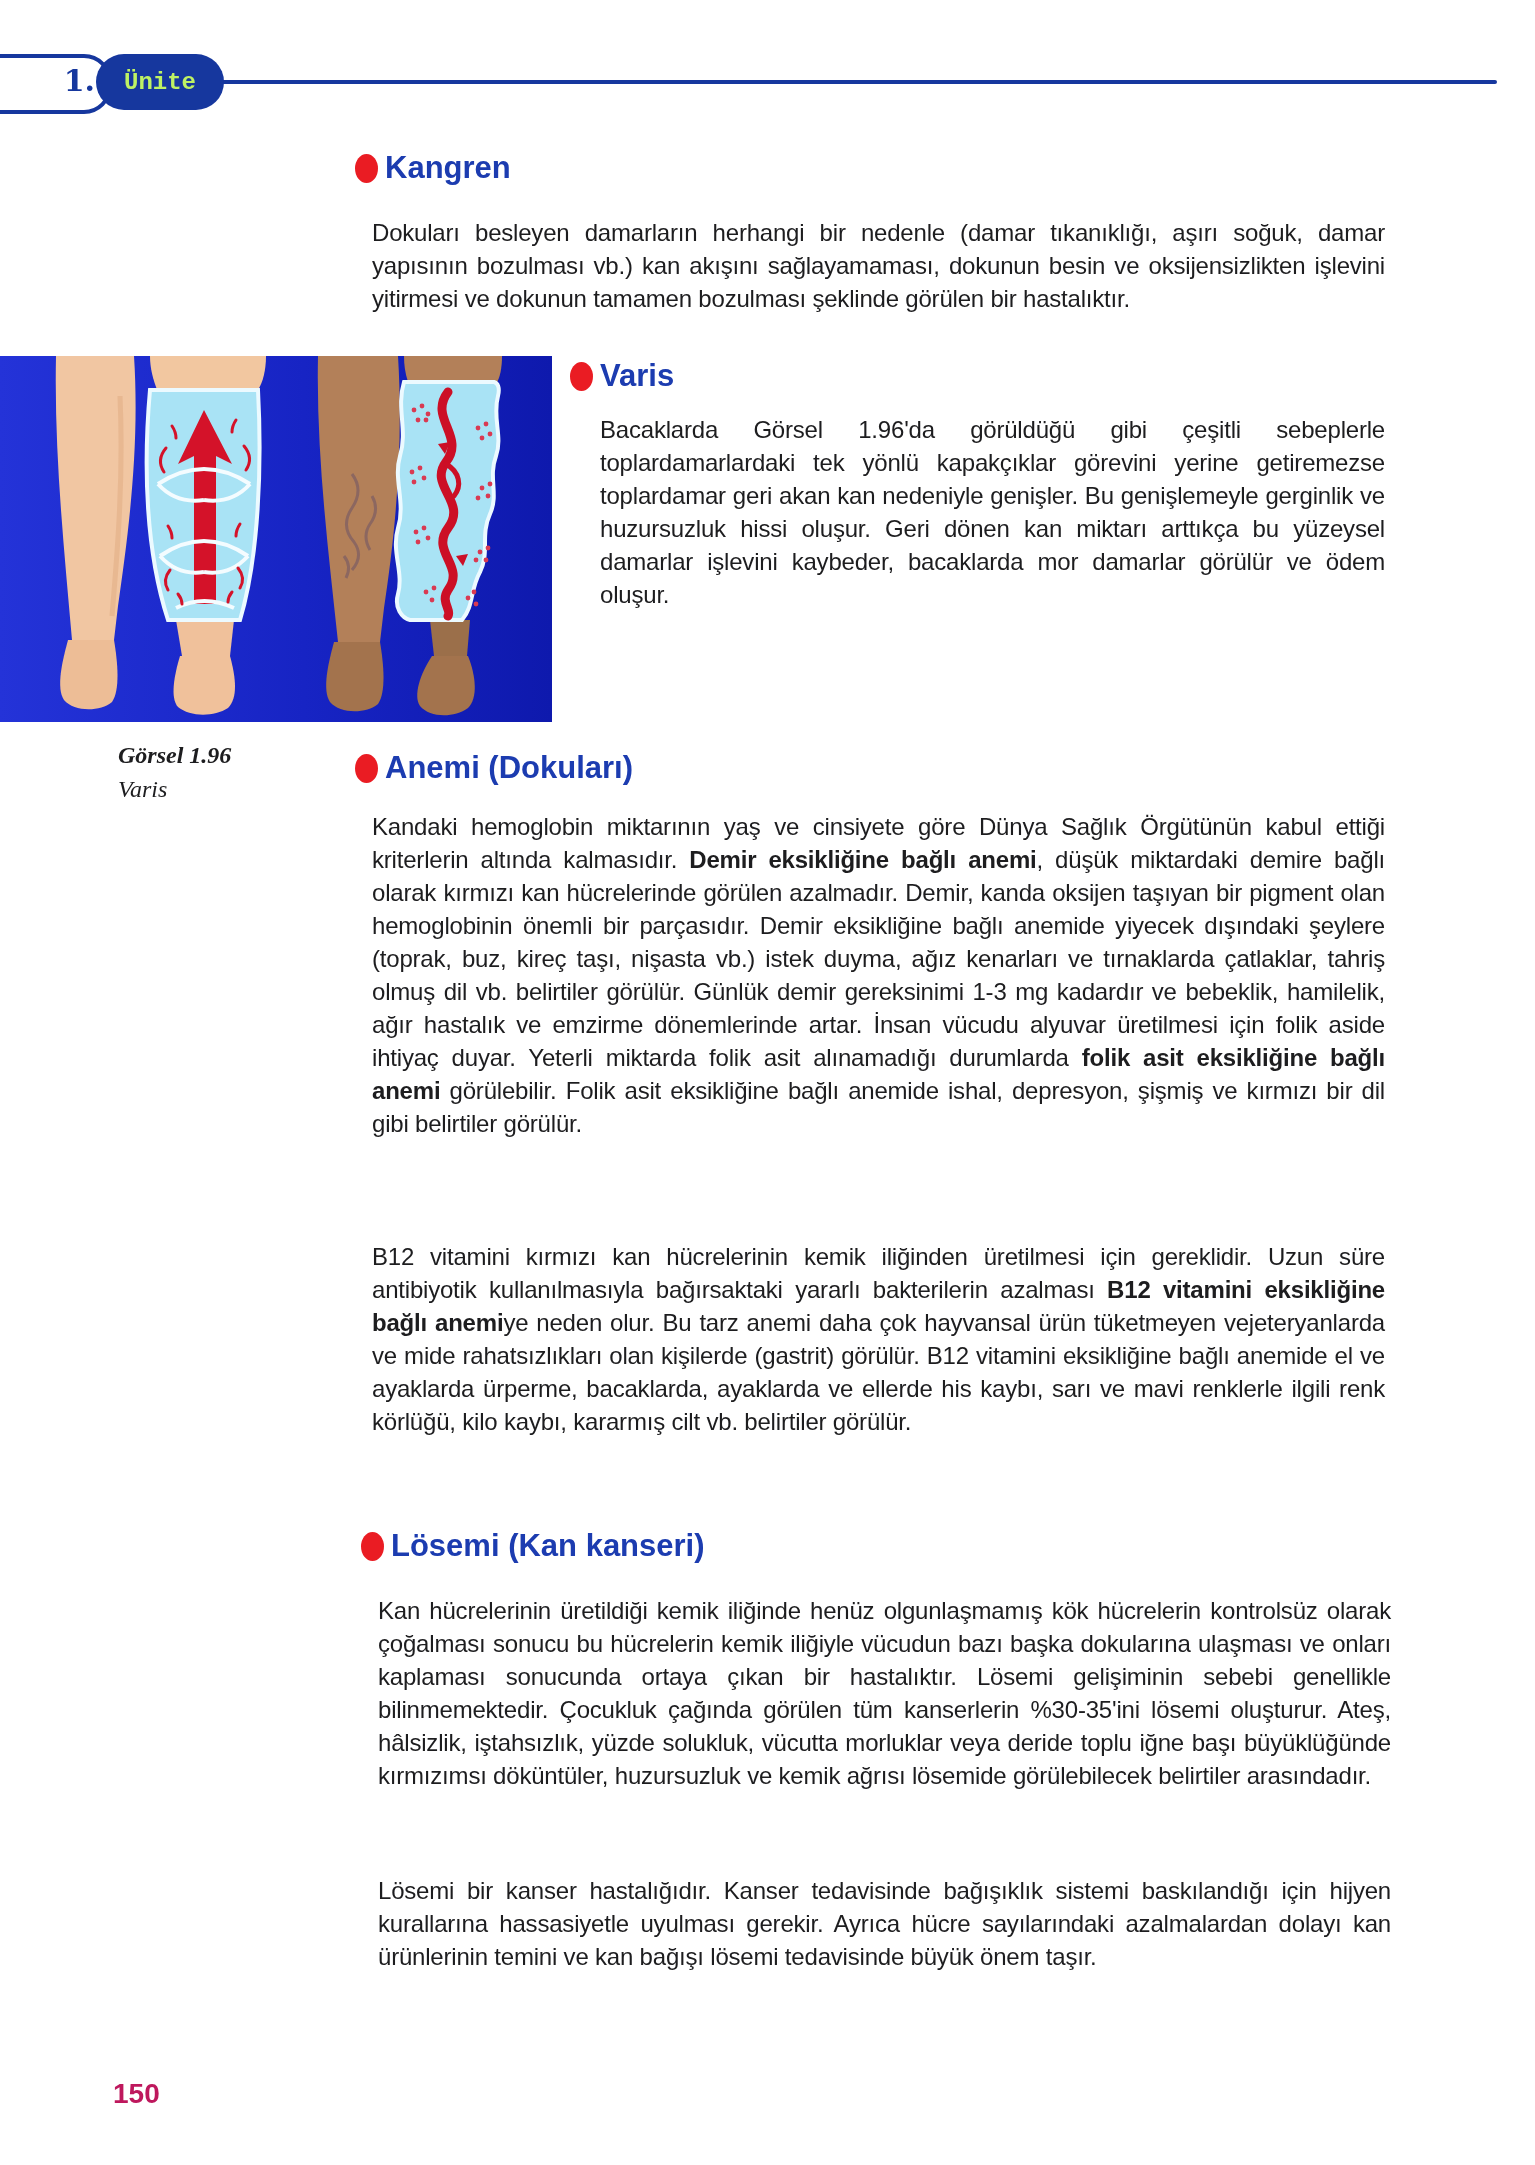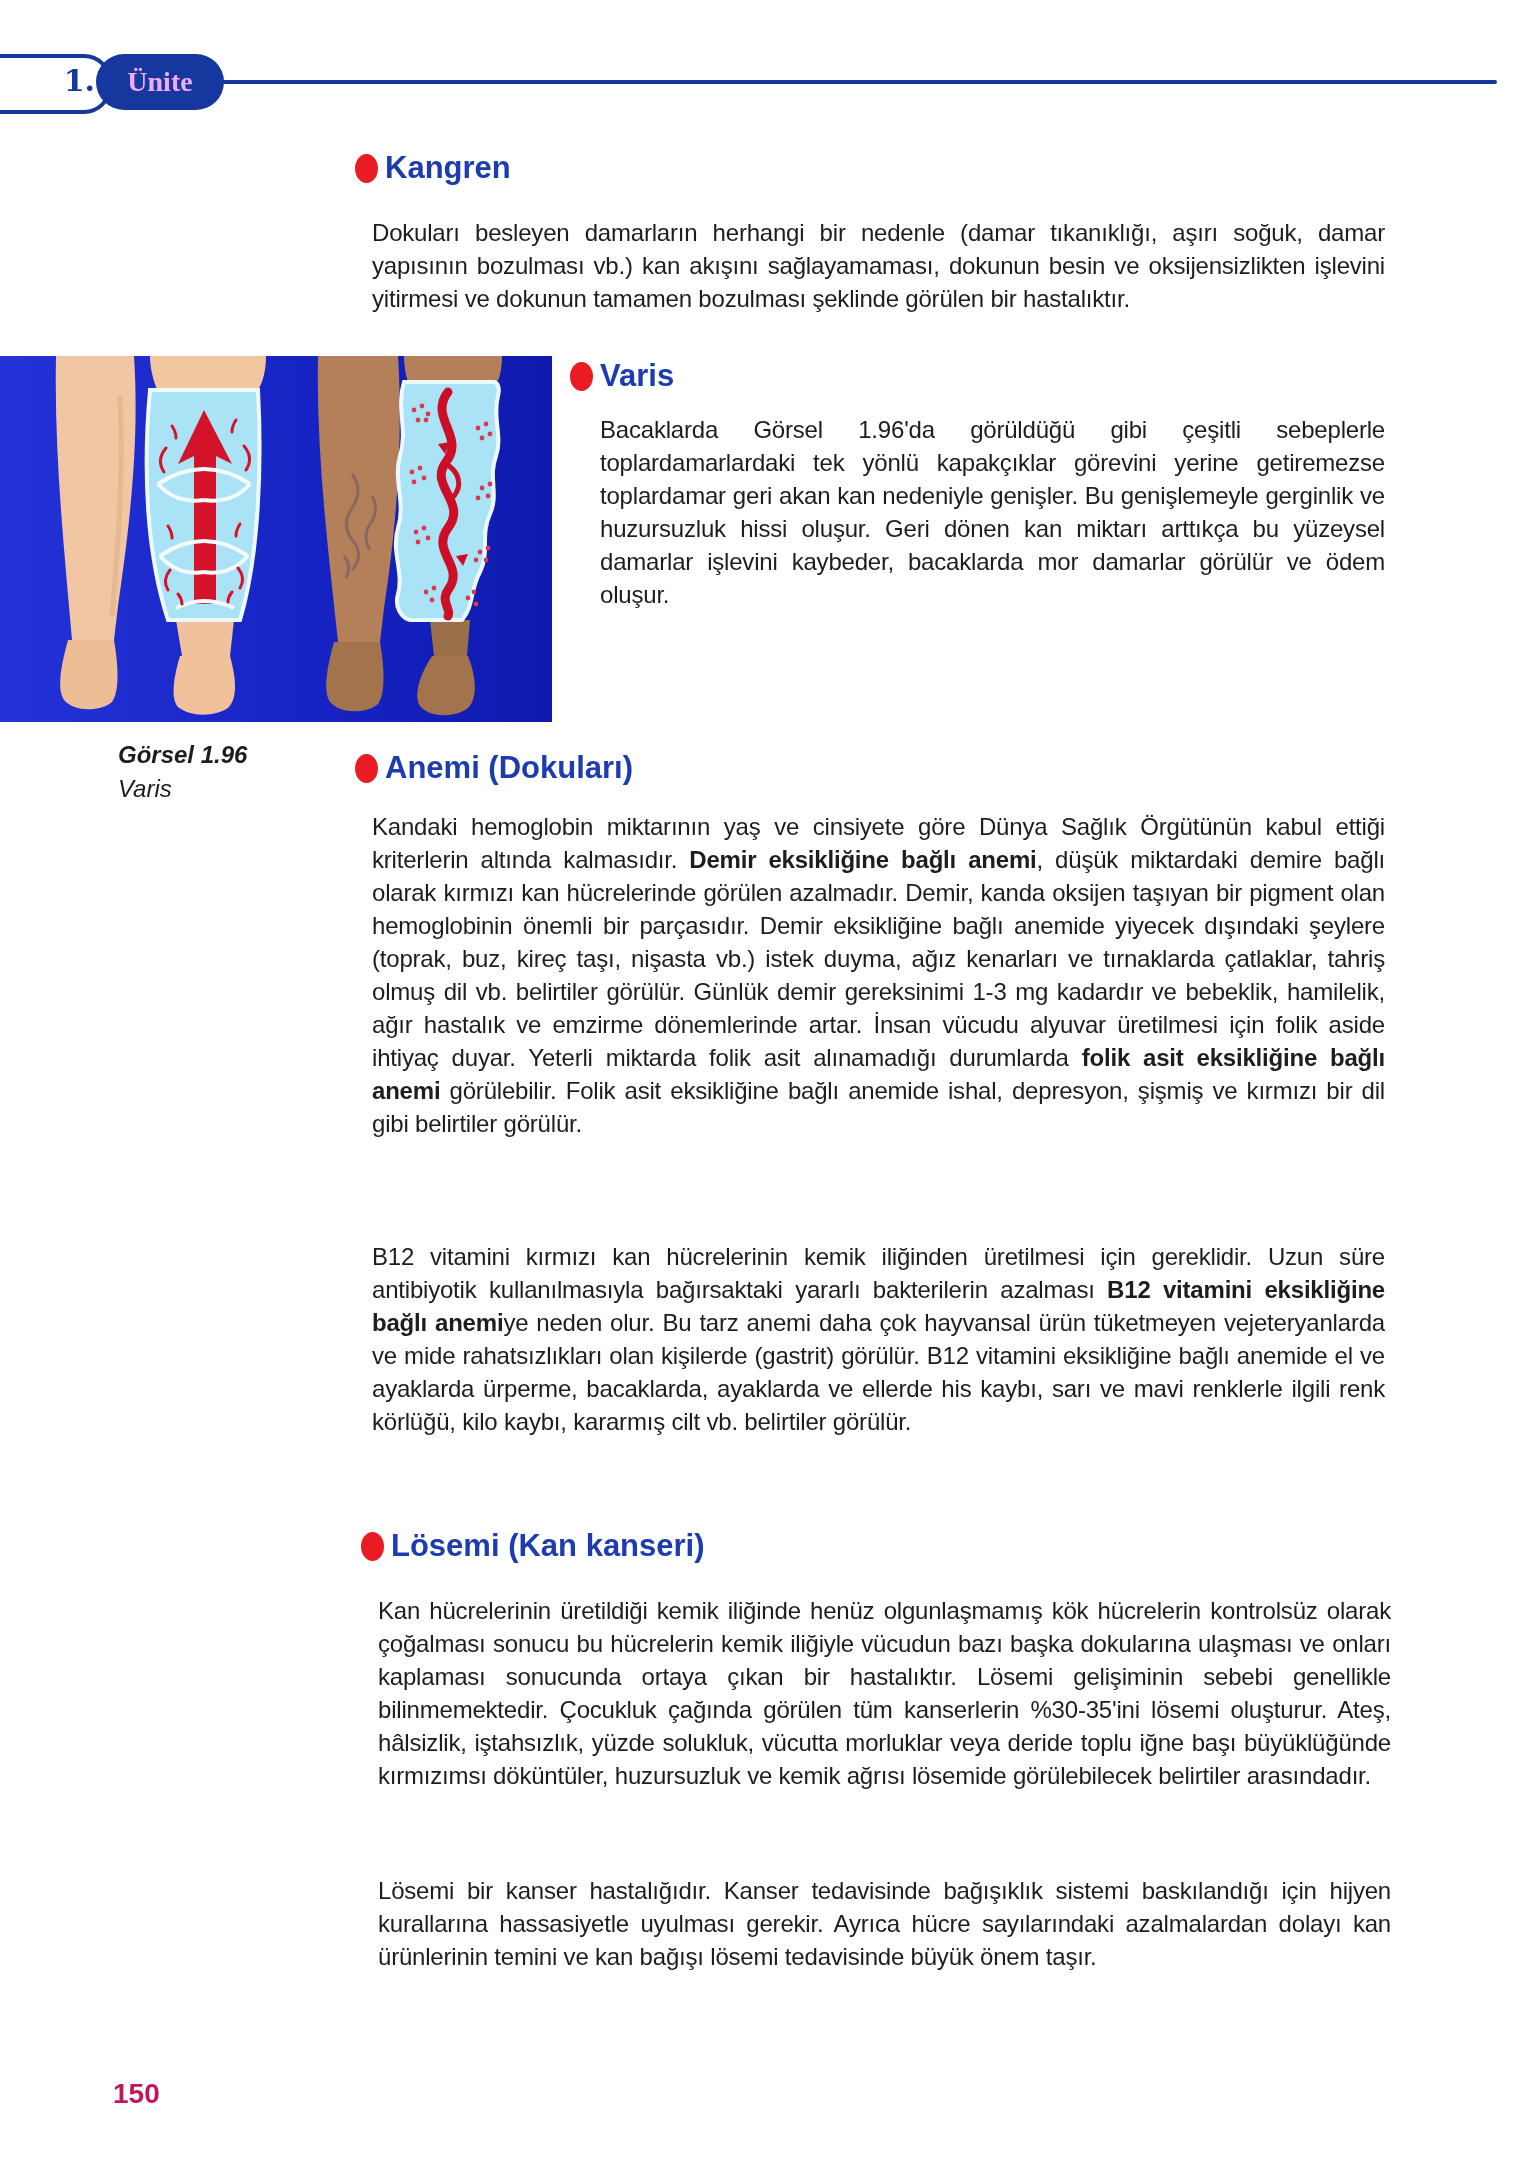--- a/index.html
+++ b/index.html
@@ -19,22 +19,22 @@
   .header-rule{position:absolute;left:205px;top:80px;width:1292px;height:4px;
     background:var(--badge-blue);border-radius:2px;z-index:0;}
   .white-pill{position:absolute;left:-34px;top:54px;width:138px;height:52px;
     background:#fff;border:4px solid var(--badge-blue);border-radius:28px;z-index:1;}
   .unit-num{position:absolute;right:13px;top:5px;
     font-family:"DejaVu Serif","Liberation Serif",serif;font-weight:700;
     font-size:30px;color:var(--badge-blue);}
   .blue-pill{position:absolute;left:96px;top:54px;width:128px;height:56px;
     background:var(--badge-blue);border-radius:28px;display:flex;
     align-items:center;justify-content:center;z-index:2;}
-  .blue-pill span{font-family:Liberation Serif, serif;
-    font-weight:700;font-size:28px;color:#f0abfc;}
+  .blue-pill span{font-family:Liberation Mono, monospace;
+    font-weight:700;font-size:24px;color:#bef264;}
   
   .sec{position:absolute;}
   .sec h2{display:flex;align-items:center;gap:7px;margin:0;
     font-size:31px;font-weight:700;color:var(--accent-blue);line-height:36px;}
   .bullet{width:23px;height:29px;border-radius:50%;
     background:var(--bullet-red);flex:none;}
   .sec p{margin:0;font-size:24px;line-height:33px;text-align:justify;
     letter-spacing:-0.2px;color:var(--body-ink);}
   .b{font-weight:700;}
 
@@ -49,21 +49,21 @@
   #sec-anemi{left:355px;top:750px;width:1035px;}
   #sec-anemi p{margin-left:17px;width:1013px;}
   #sec-anemi .p1{margin-top:24px;min-height:430px;}
   #sec-losemi{left:361px;top:1528px;width:1035px;}
   #sec-losemi p{margin-left:17px;width:1013px;}
   #sec-losemi .p1{margin-top:30px;min-height:280px;}
 
   
   .figure{position:absolute;left:0;top:356px;width:552px;height:366px;}
   .figure svg{display:block;width:552px;height:366px;}
-  .caption{position:absolute;left:118px;top:740px;}
+  .caption{position:absolute;left:118px;top:740px;font-family:Liberation Serif, serif;}
   .cap-title{font-style:italic;font-weight:700;font-size:24px;line-height:30px;}
   .cap-sub{font-style:italic;font-size:24px;line-height:30px;margin-top:4px;}
 
   .page-num{position:absolute;left:113px;top:2078px;
     font-size:28px;font-weight:700;color:#be185d;}
 </style>
 </head>
 <body>
 
 <div class="page">

